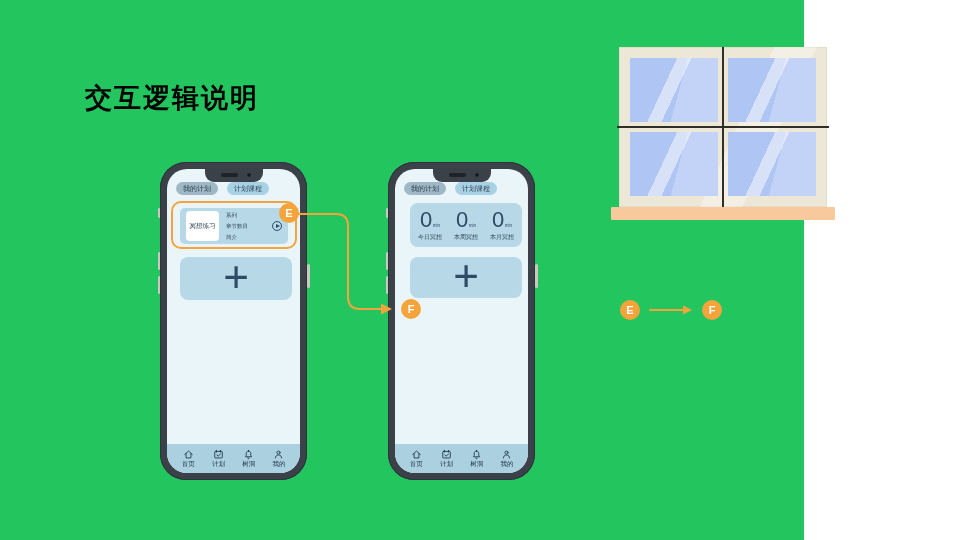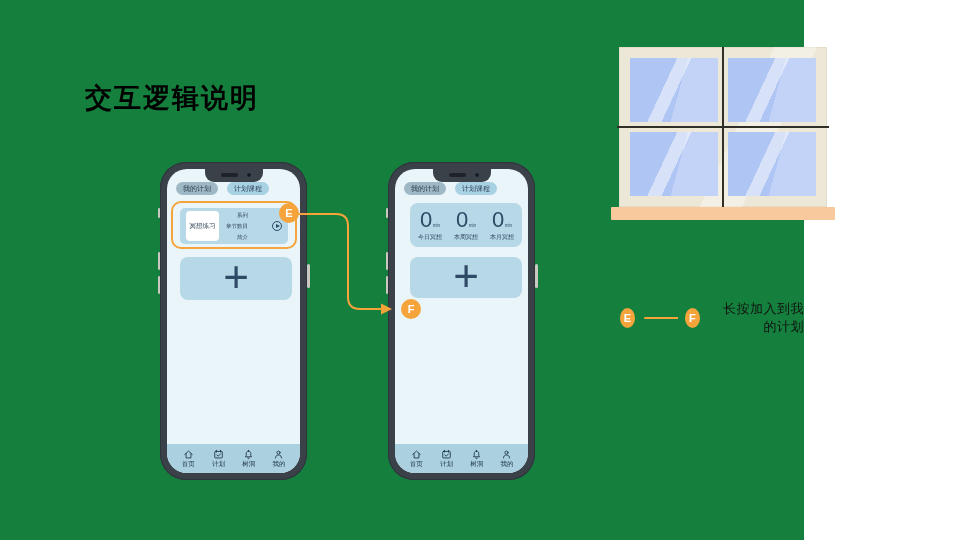--- a/index.html
+++ b/index.html
@@ -1,17 +1,17 @@
 <!DOCTYPE html>
 <html><head>
 <meta charset="utf-8">
 <style>
   * { margin:0; padding:0; box-sizing:border-box; }
   html,body { width:960px; height:540px; background:#ffffff; font-family:"Liberation Sans","DejaVu Sans",sans-serif; overflow:hidden; }
-  .canvas { position:relative; width:804px; height:540px; background:#15803d;text-align:right; }
+  .canvas { position:relative; width:804px; height:540px; background:#22c55e; }
   .abs { position:absolute; }
 
   
   .page-title { left:85px; top:80px; font-size:27px; font-weight:900; color:#000; letter-spacing:2px; }
 
   
   .phone { width:147px; height:318px; background:#3a4149; border-radius:26px; box-shadow:0 0 0 1px #2e343b inset; }
   .screen { position:absolute; left:7px; top:7px; right:7px; bottom:7px; background:#eaf5fa; border-radius:20px; overflow:hidden; }
   .notch { position:absolute; left:50%; top:0; transform:translateX(-50%); width:58px; height:13px; background:#3a4149; border-radius:0 0 9px 9px; }
   .speaker { position:absolute; left:16px; top:4px; width:17px; height:3.5px; background:#1d2329; border-radius:2px; }
@@ -233,16 +233,15 @@
     <div class="sill"></div>
   </div>
 
   <div class="abs legend">
     <span class="badge">E</span>
     <svg class="legend-arrow" width="48" height="14">
       <line x1="3" y1="7" x2="36" y2="7" stroke="#f5a43c" stroke-width="2" stroke-linecap="round"></line>
       <polygon points="36,2.5 45,7 36,11.5" fill="#f5a43c"></polygon>
     </svg>
     <span class="badge">F</span>
-    <span class="legend-text">长按加入到我的计划</span>
   </div>
 
 </div>
 
 </body></html>

